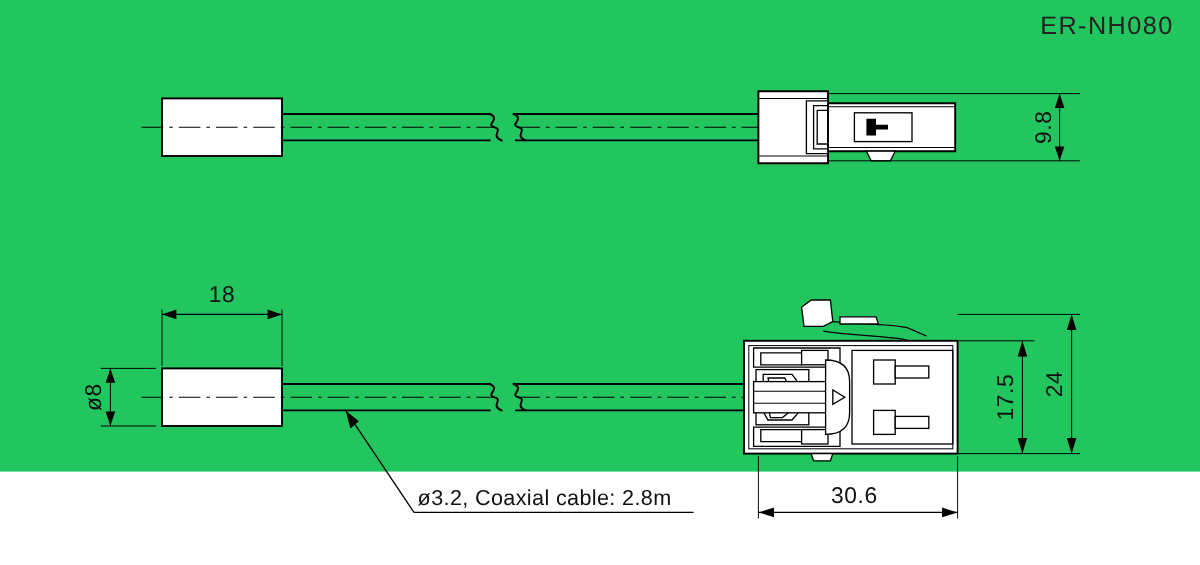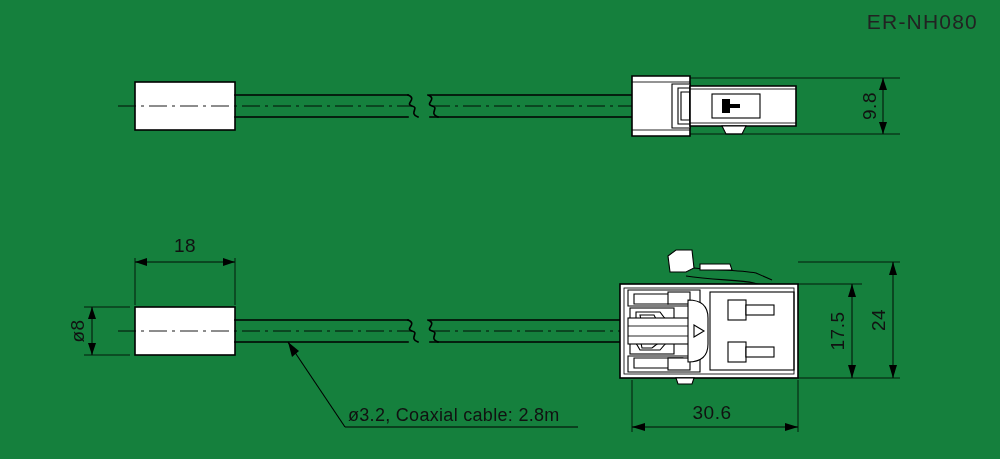--- a/index.html
+++ b/index.html
@@ -10,22 +10,22 @@
   body {
     width: 1000px;
     height: 471px;
     font-family: "Liberation Sans", sans-serif;
     color: #1a1a1a;
     overflow: hidden;
   }
   #drawing-sheet {
     position: relative;
     width: 1000px;
-    height: 459px;
-    background: #15803d;
+    height: 393px;
+    background: #22c55e;
   }
   #drawing-sheet svg {
     position: absolute;
     top: 0;
     left: 0;
     display: block;
   }
   .part-title {
     position: absolute;
     right: 22px;

